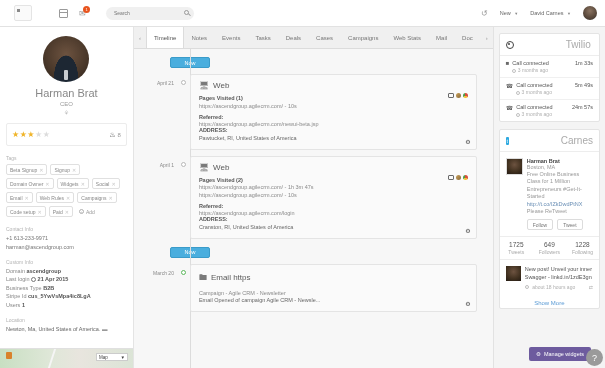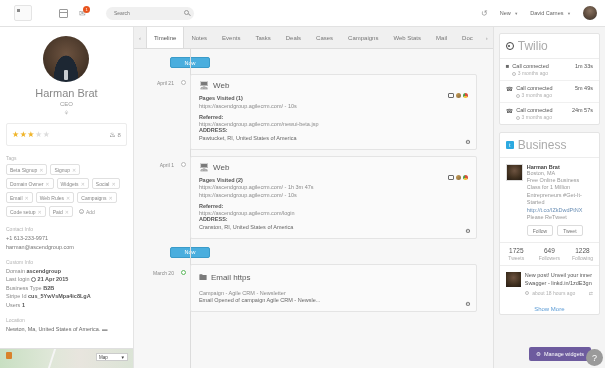--- a/index.html
+++ b/index.html
@@ -242,21 +242,21 @@
     padding: 6px 5px; position: relative; overflow: hidden;
   }
   .widget {
     background: #fff; border: 1px solid #e4e4e4;
     border-radius: 2px; margin-bottom: 7px;
   }
   .w-head {
     display: flex; align-items: center; gap: 4px;
     padding: 5px 6px; border-bottom: 1px solid #ededed;
   }
-  .w-title { font-size: 12px; color: #aaa; }
+  .w-title { font-size: 10px; color: #aaa; margin-left: 48px; }
   .twilio-ico {
     width: 8px; height: 8px; border-radius: 50%;
     border: 1.5px solid #444; position: relative;
   }
   .twilio-ico::after {
     content: ""; position: absolute; left: 1.5px; top: 1.5px;
     width: 2px; height: 2px; border-radius: 50%; background: #444;
   }
   .tw-ico {
     width: 8px; height: 8px; border-radius: 1px;
@@ -611,21 +611,21 @@
             <span>3 months ago</span>
           </span>
         </span>
         <span class="call-dur">24m 57s</span>
       </div>
     </div>
 
     <div class="widget">
       <div class="w-head">
         <span class="tw-ico">t</span>
-        <span class="w-title">Business</span>
+        <span class="w-title">Carnes</span>
       </div>
       <div class="tw-body">
         <div class="tw-avatar"></div>
         <div>
           <div class="tw-name">Harman Brat</div>
           <div class="tw-loc">Boston, MA</div>
           <div class="tw-bio">Free Online Business Class for 1 Million Entrepreneurs #Get-It-Started</div>
           <div class="tw-url">http://t.co/IZkDwdPtNX</div>
           <div class="tw-bio">Please ReTweet</div>
           <div class="tw-btns">

